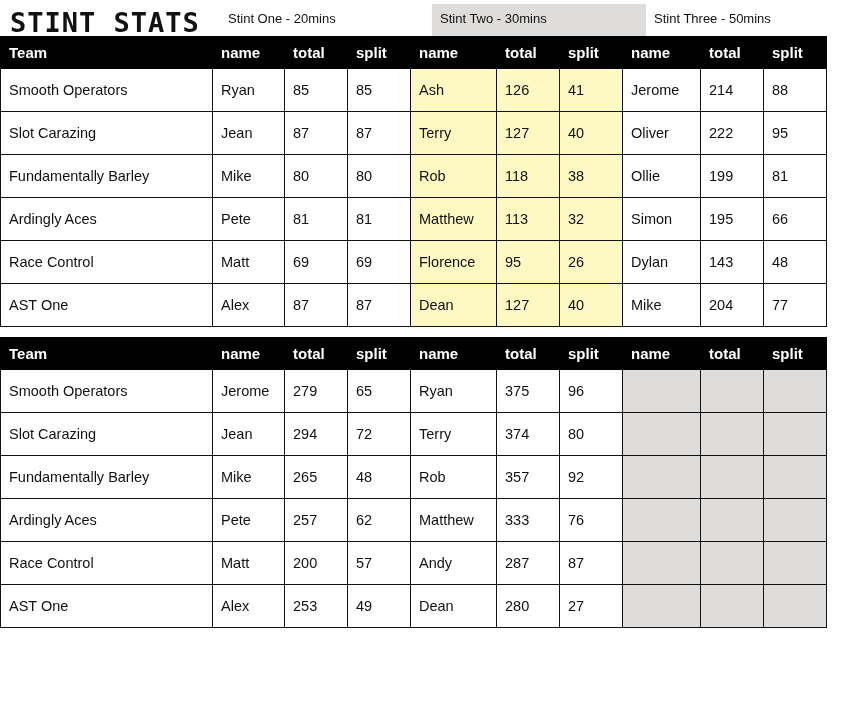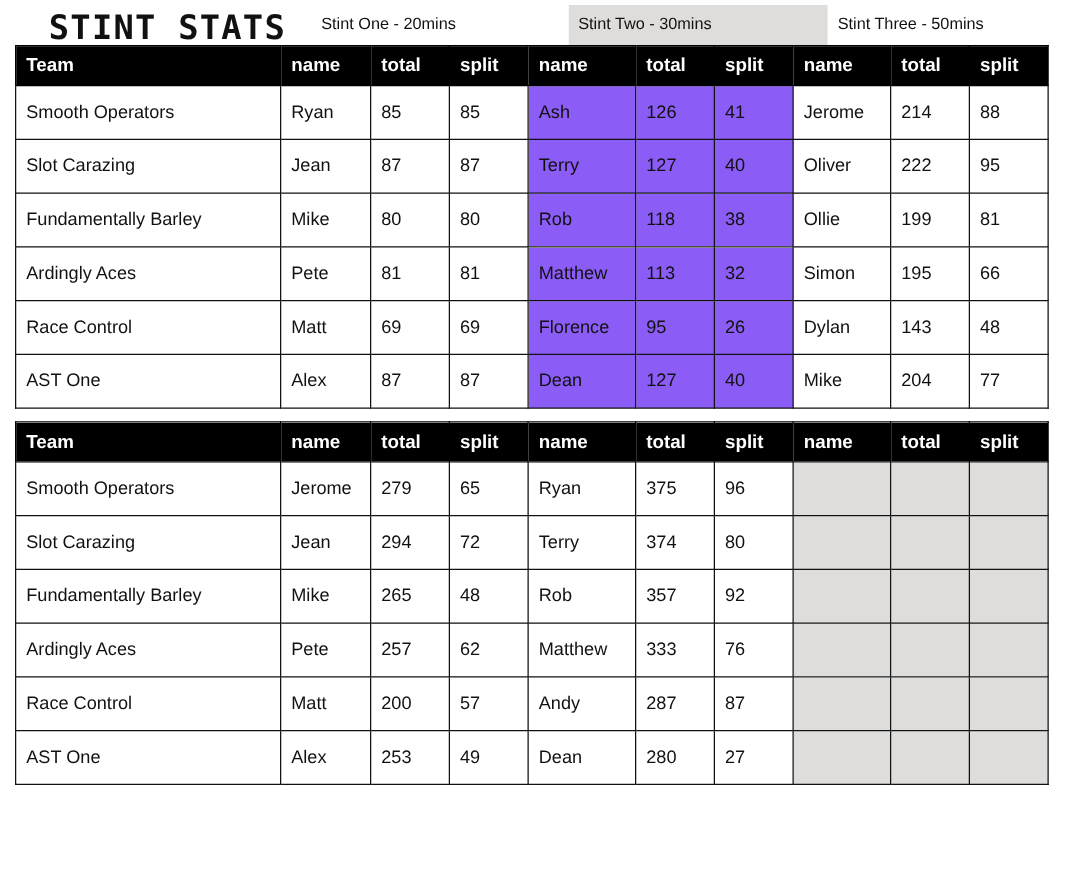--- a/index.html
+++ b/index.html
@@ -35,41 +35,40 @@
   
   .stint-head {
     display: flex;
     align-items: flex-end;
     height: 36px;
     box-sizing: border-box;
   }
   .stint-head .spacer {
     box-sizing: border-box;
     flex: 0 0 auto;
-    margin-left: 29px;
   }
   .stint-label {
     box-sizing: border-box;
     font-size: 13px;
     line-height: 30px;
     height: 32px;
     padding-left: 8px;
     white-space: nowrap;
     overflow: hidden;
   }
   .stint-label.shaded {
     background: #dedddb;
   }
 
   
   table.stats {
     border-collapse: collapse;
     table-layout: fixed;
     width: 732px;
-    margin-left: 12px;
+    margin-left: 0;
     border: 1px solid #111111;
   }
   table.stats th,
   table.stats td {
     border: 1px solid #111111;
     font-size: 14.5px;
     font-weight: normal;
     text-align: left;
     padding: 0 8px;
     height: 43px;
@@ -82,21 +81,21 @@
     color: #ffffff;
     font-weight: bold;
     font-size: 15px;
     height: 32px;
     border-color: #000000;
   }
   table.stats thead th.sep {
     border-left: 1px solid #ef4444;
   }
   td.shaded, th.shaded-cell {
-    background: #8b5cf6;
+    background: #fef9c3;
   }
   td.empty {
     background: #dedddb;
   }
   .block-gap {
     height: 10px;
   }
 
   
   col.c-team   { width: 212px; }

